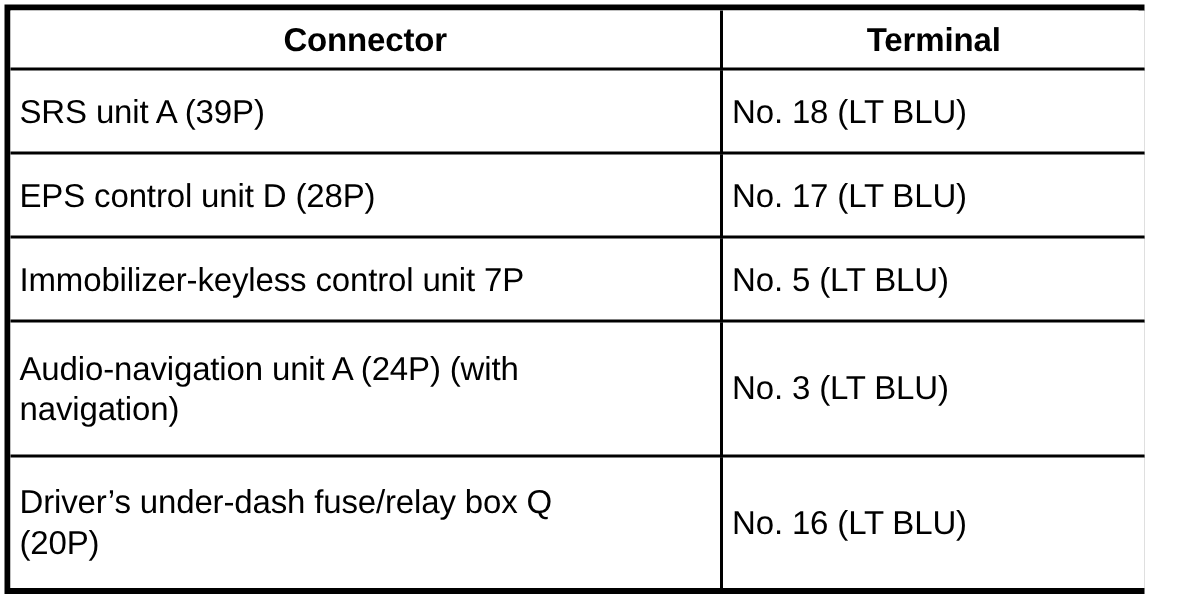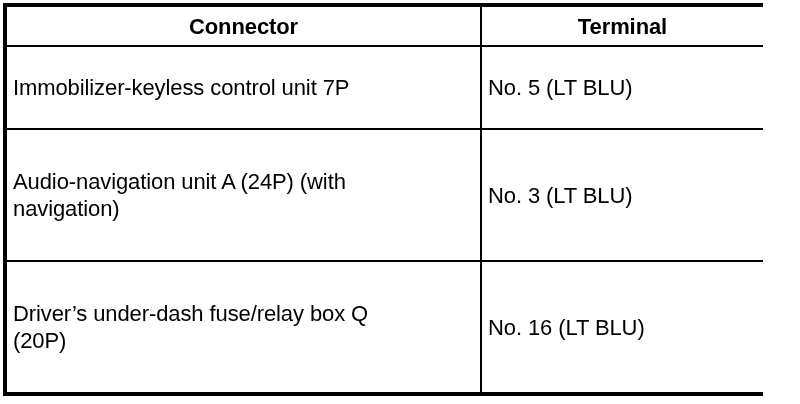--- a/index.html
+++ b/index.html
@@ -109,20 +109,36 @@
             <span class="cell-text">Connector</span>
           </th>
           <th class="c-terminal">
             <span class="cell-text">Terminal</span>
           </th>
         </tr>
       </thead>
       <tbody id="table-body">
           <tr class="row-single">
             <td class="c-connector">
+              <span class="cell-text">SRS unit A (39P)</span>
+            </td>
+            <td class="c-terminal">
+              <span class="cell-text">No. 18 (LT BLU)</span>
+            </td>
+          </tr>
+          <tr class="row-single">
+            <td class="c-connector">
+              <span class="cell-text">EPS control unit D (28P)</span>
+            </td>
+            <td class="c-terminal">
+              <span class="cell-text">No. 17 (LT BLU)</span>
+            </td>
+          </tr>
+          <tr class="row-single">
+            <td class="c-connector">
               <span class="cell-text">Immobilizer-keyless control unit 7P</span>
             </td>
             <td class="c-terminal">
               <span class="cell-text">No. 5 (LT BLU)</span>
             </td>
           </tr>
           <tr class="row-double">
             <td class="c-connector">
               <span class="cell-text">Audio-navigation unit A (24P) (with
 navigation)</span>

